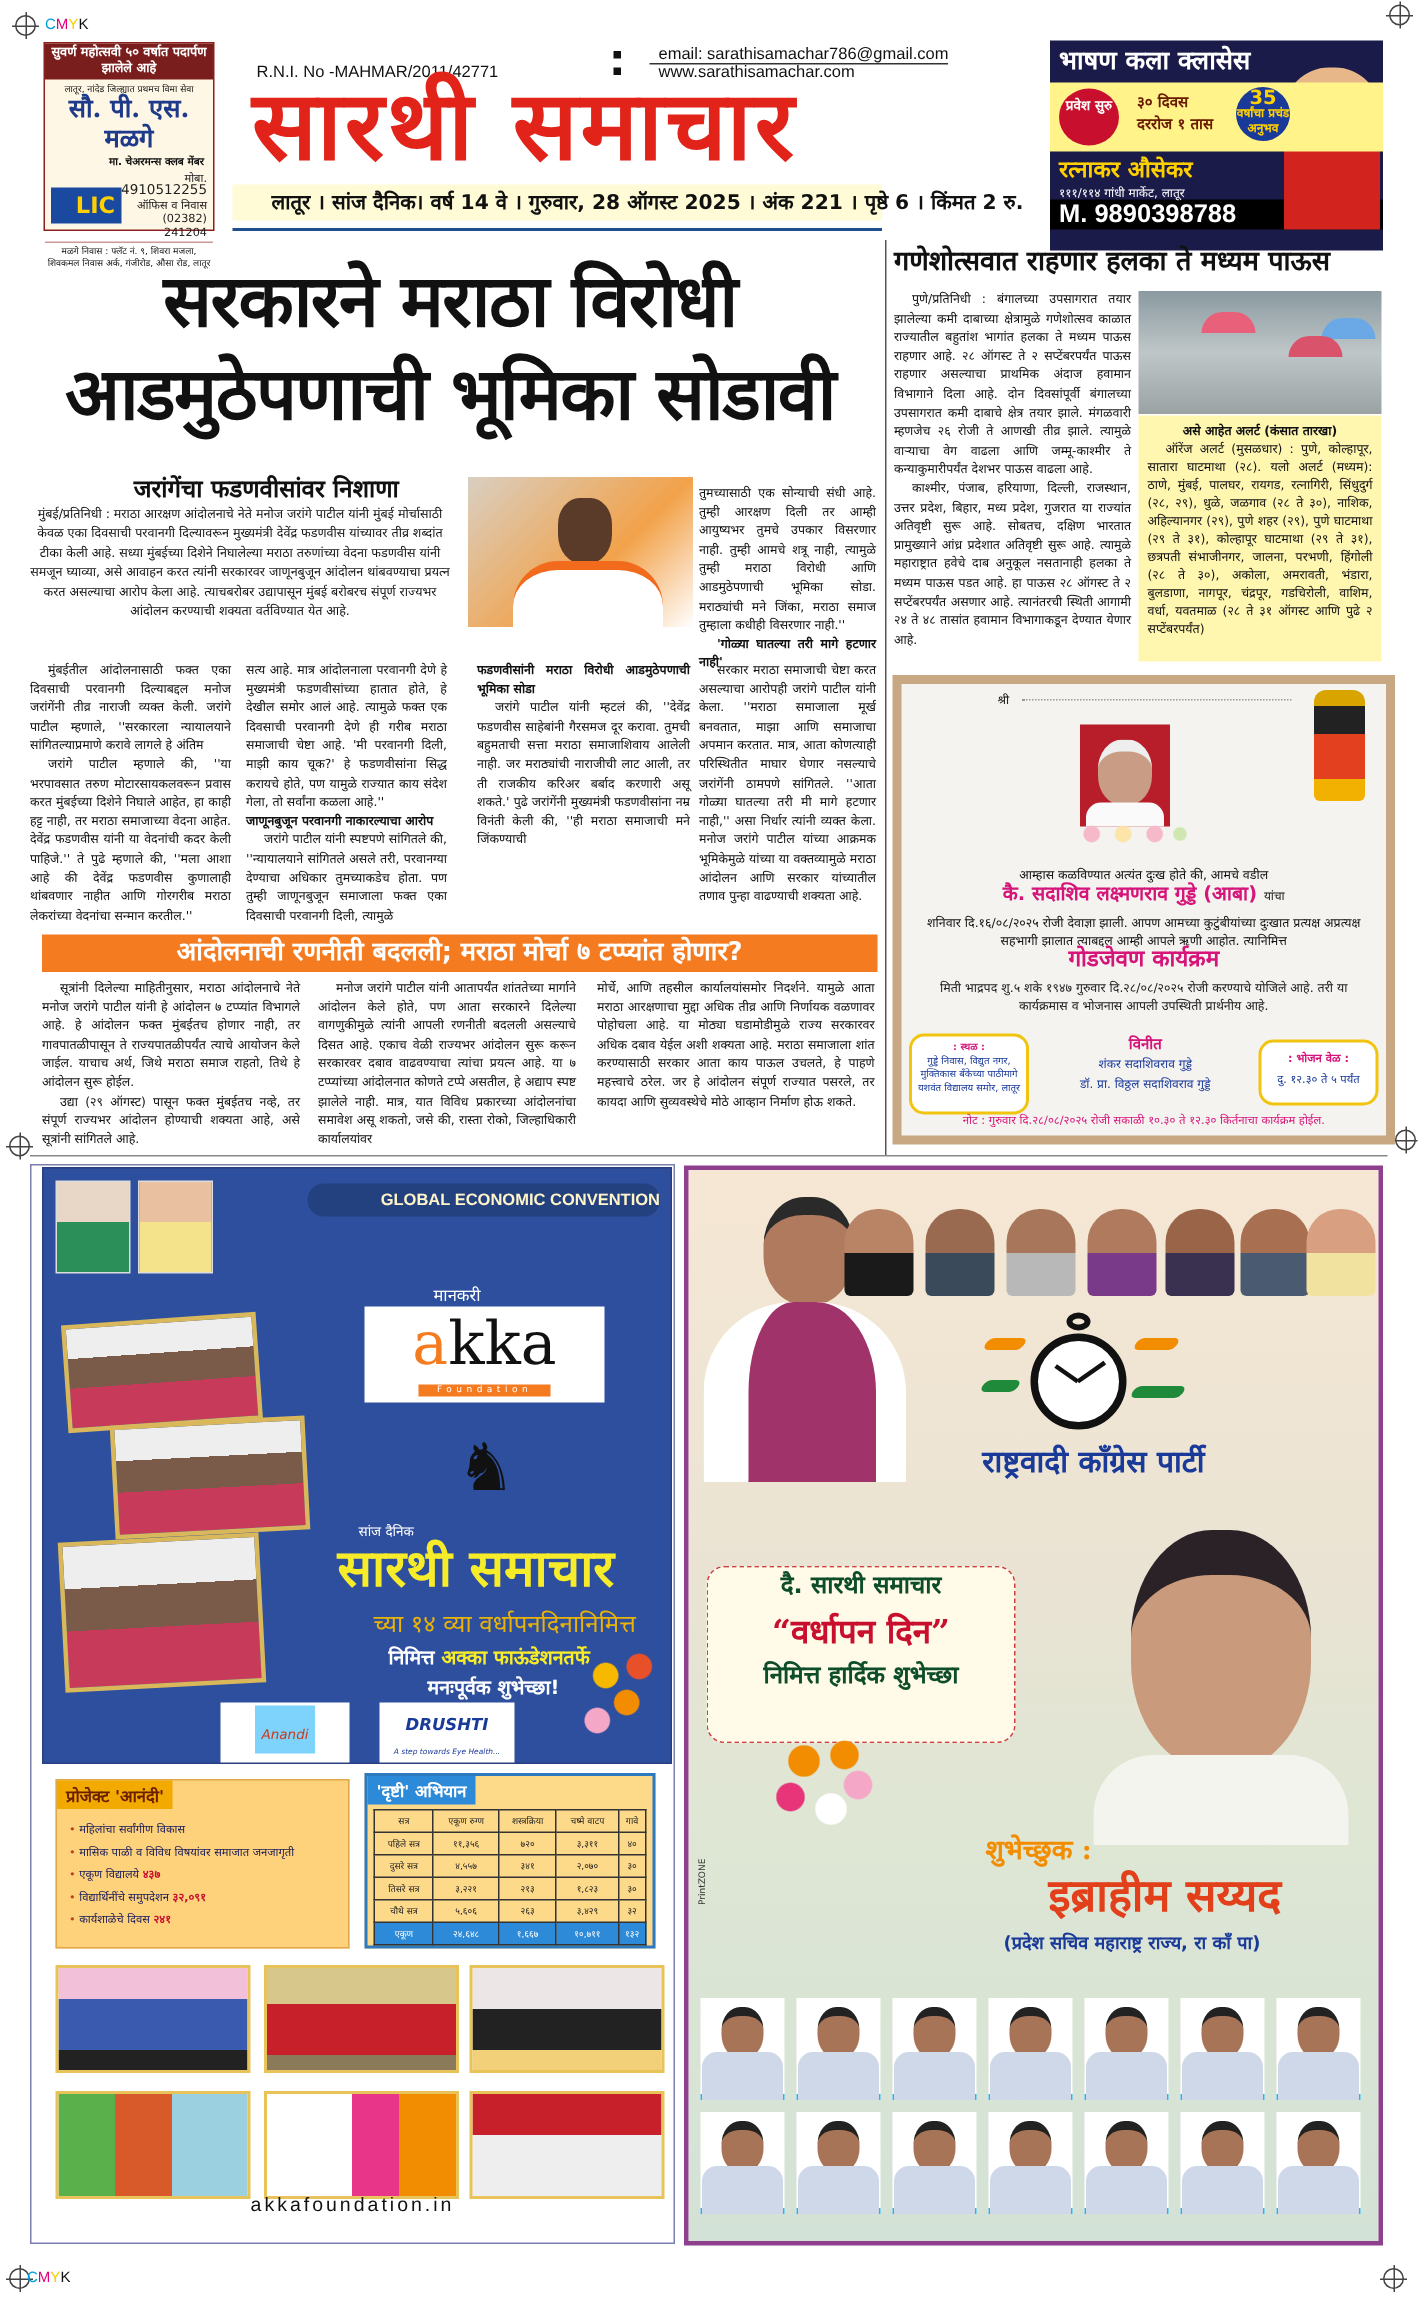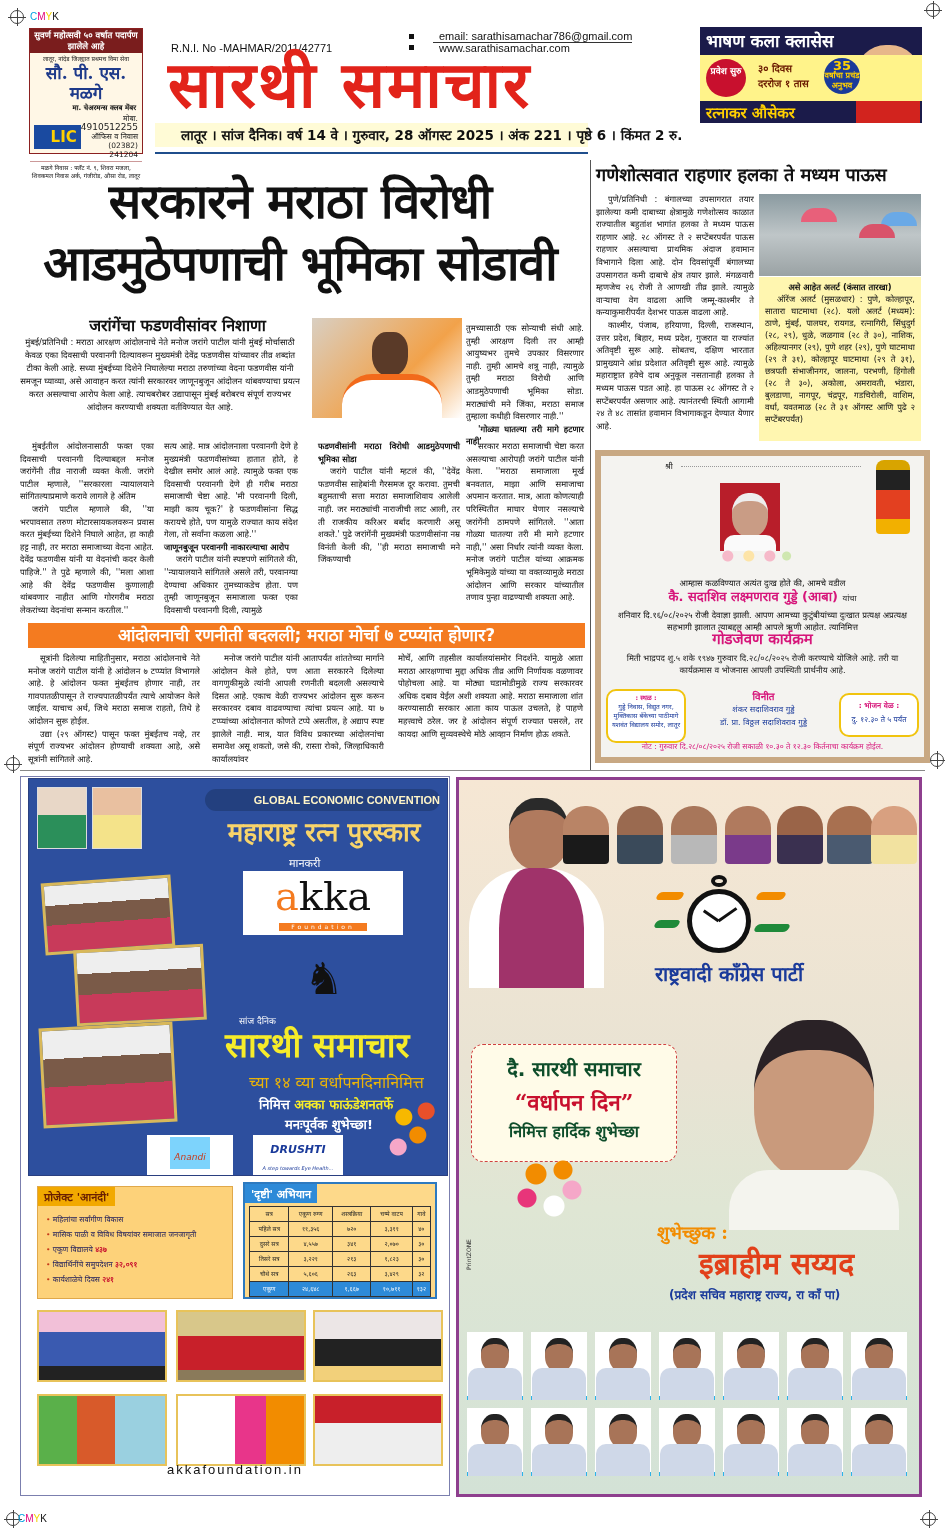--- a/index.html
+++ b/index.html
@@ -21,21 +21,21 @@
   #malge .addr{border-top:1px solid #c99;font-size:6px;line-height:8px;padding-top:2px}
 
   #masthead-rni{left:171px;top:42px;font-size:11px;font-family:"Liberation Sans",sans-serif}
   #masthead-title{left:168px;top:46px;width:420px;font-size:64px;font-weight:bold;color:#e2231a;font-family:"DejaVu Serif",serif;letter-spacing:2px;line-height:78px}
   #contact{left:433px;top:31px;font-size:11px;font-family:"Liberation Sans",sans-serif;line-height:11px}
   #contact .sq{position:absolute;left:-24px;width:5px;height:5px;background:#111}
   #dateline{left:155px;top:123px;width:433px;height:24px;background:#fffbd6;font-size:13.5px;font-weight:bold;line-height:24px;padding-left:26px;white-space:nowrap}
   #dateline-rule{left:155px;top:152px;width:433px;height:2px;background:#1f4e8c}
 
   
-  #bhashan{left:700px;top:27px;width:222px;height:96px;background:#1b1b4a;overflow:hidden}
+  #bhashan{left:700px;top:27px;width:222px;height:140px;background:#1b1b4a;overflow:hidden}
   #bhashan .t{color:#fff;font-weight:bold;font-size:17px;padding:3px 6px;line-height:22px}
   #bhashan .mid{background:#fff38a;height:46px;position:relative;font-size:10px;font-weight:bold;color:#6a1a00}
   #bhashan .badge{position:absolute;left:6px;top:4px;width:40px;height:38px;border-radius:50%;background:#c8102e;color:#fff;font-size:9px;text-align:center;line-height:14px;padding-top:5px}
   #bhashan .days{position:absolute;left:58px;top:6px;line-height:15px}
   #bhashan .yrs{position:absolute;left:124px;top:3px;width:36px;height:36px;border-radius:50%;background:#1a3a9a;color:#ffd000;text-align:center;font-size:8px;line-height:10px;padding-top:3px}
   #bhashan .yrs b{font-size:13px;display:block}
   #bhashan .who{color:#ffd000;font-size:15px;font-weight:bold;padding:3px 6px 0;line-height:18px}
   #bhashan .ad{color:#fff;font-size:8px;padding:0 6px}
   #bhashan .ph{background:#000;color:#fff;font-weight:bold;font-size:17px;padding:0 6px;font-family:"Liberation Sans",sans-serif;line-height:20px}
   #bhashan .man{position:absolute;right:2px;top:18px;width:64px;height:108px;background:linear-gradient(#e7b78a 0 30%,#d2231e 30%);border-radius:30px 30px 0 0}
@@ -133,21 +133,21 @@
   #ncp .leader .b{position:absolute;left:0;top:70px;width:135px;height:120px;background:#a0336a;border-radius:60px 60px 0 0;border-left:30px solid #fff;border-right:20px solid #fff}
   #ncp .mini{position:absolute;top:26px;width:46px;height:58px;border-radius:22px 22px 4px 4px}
   #ncp .clock{position:absolute;left:228px;top:95px;width:64px;height:82px}
   #ncp .clock .face{position:absolute;left:0;top:14px;width:64px;height:64px;border:5px solid #111;border-radius:50%;background:#fff}
   #ncp .clock .bell{position:absolute;left:24px;top:0;width:16px;height:12px;border:4px solid #111;border-radius:50%}
   #ncp .clock .h1{position:absolute;left:30px;top:28px;width:3px;height:18px;background:#111;transform:rotate(-55deg);transform-origin:bottom}
   #ncp .clock .h2{position:absolute;left:30px;top:24px;width:3px;height:22px;background:#111;transform:rotate(55deg);transform-origin:bottom}
   #ncp .flag{position:absolute;height:8px;border-radius:4px;transform:skewX(-30deg)}
   #ncp .party{position:absolute;left:140px;top:180px;width:260px;text-align:center;color:#1a3a9a;font-weight:bold;font-size:20px}
   #ncp .gbox{position:absolute;left:12px;top:264px;width:206px;height:118px;border:1px dashed #d04040;border-radius:12px;background:#fffbe8;text-align:center;color:#0e4d2a;font-weight:bold}
-  #ncp .gbox .a{font-size:20px;margin-top:10px}
+  #ncp .gbox .a{font-size:16px;}
   #ncp .gbox .b{font-size:22px;color:#c8102e;margin-top:4px;font-family:"DejaVu Serif",serif}
   #ncp .gbox .c{font-size:16px;margin-top:4px}
   #ncp .man2{position:absolute;left:260px;top:240px;width:190px;height:200px}
   #ncp .man2 .h{position:absolute;left:35px;top:0;width:120px;height:160px;background:#c99a7c;border-radius:45% 45% 45% 45%;border-top:30px solid #2a2226}
   #ncp .man2 .s{position:absolute;left:10px;top:150px;width:170px;height:60px;background:#f4f4ee;border-radius:40px 40px 0 0}
   #ncp .bouquet{position:absolute;left:50px;top:378px;width:90px;height:80px;background:radial-gradient(circle at 30% 20%,#f28c00 10px,transparent 11px),radial-gradient(circle at 60% 15%,#f28c00 9px,transparent 10px),radial-gradient(circle at 20% 50%,#e8357a 9px,transparent 10px),radial-gradient(circle at 70% 40%,#f5a7c8 9px,transparent 10px),radial-gradient(circle at 50% 60%,#fff 10px,transparent 11px)}
   #ncp .shub{position:absolute;left:198px;top:440px;color:#f28c00;font-weight:bold;font-size:18px;font-family:"DejaVu Serif",serif}
   #ncp .name{position:absolute;left:240px;top:462px;color:#e2401a;font-weight:bold;font-size:30px;font-family:"DejaVu Serif",serif}
   #ncp .desig{position:absolute;left:210px;top:506px;color:#1a3a9a;font-weight:bold;font-size:12px}
   #ncp .print{position:absolute;left:6px;top:490px;font-size:6px;transform:rotate(-90deg);transform-origin:left top;color:#333}
@@ -298,21 +298,20 @@
   </div>
 </div>
 
 <div id="mid-rule" class="abs"></div>
 
 <div id="akka-frame" class="abs"></div>
 <div id="akka-ad" class="abs">
   <div class="p1"></div>
   <div class="p2"></div>
   <div class="gec">GLOBAL ECONOMIC CONVENTION</div>
-  <div class="mrp">महाराष्ट्र रत्न पुरस्कार</div>
   <div class="mankari">मानकरी</div>
   <div class="logo">
     <div class="a"><span>a</span><span style="color:#111">kka</span></div>
     <div class="f">Foundation</div>
   </div>
   <div class="ph" style="left:14px;top:100px;width:130px;height:72px;transform:rotate(-4deg)"></div>
   <div class="ph" style="left:46px;top:168px;width:130px;height:76px;transform:rotate(-3deg)"></div>
   <div class="ph" style="left:12px;top:246px;width:134px;height:100px;transform:rotate(-3deg)"></div>
   <div class="chariot">♞</div>
   <div class="sanj">सांज दैनिक</div>

